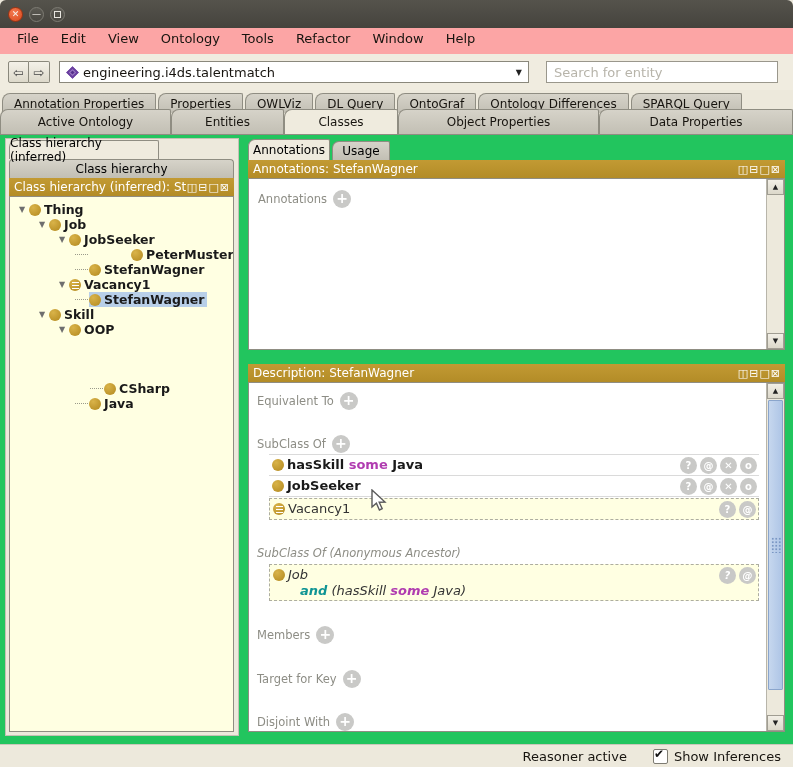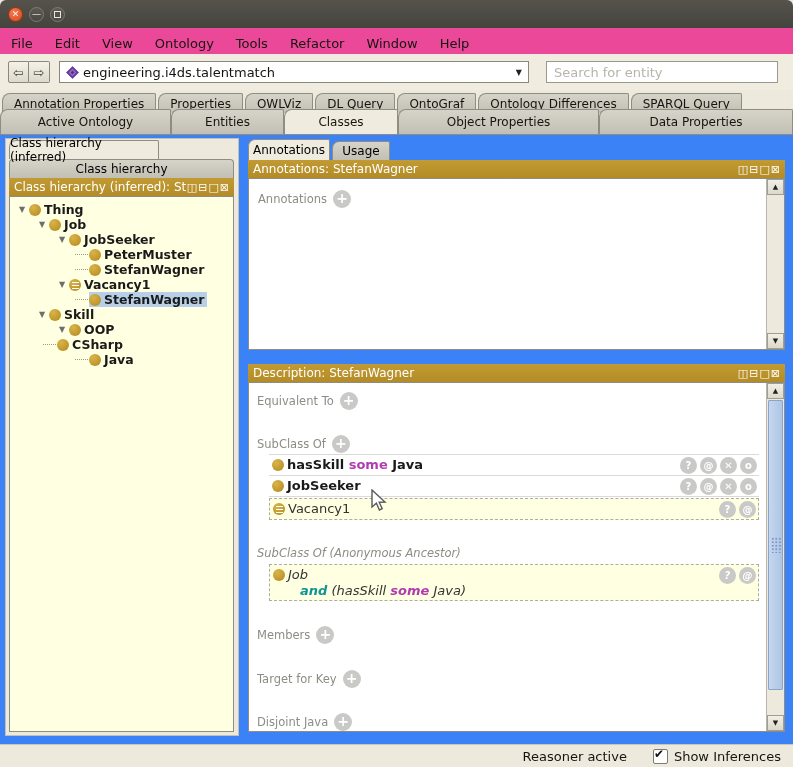--- a/index.html
+++ b/index.html
@@ -12,22 +12,22 @@
   #titlebar{position:absolute;left:0;top:0;width:793px;height:28px;
     background:linear-gradient(#55534c,#45433d);border-radius:6px 6px 0 0;
     display:flex;align-items:center;padding-left:8px;box-sizing:border-box;}
   .winbtn{width:15px;height:15px;border-radius:50%;margin-right:6px;
     display:flex;align-items:center;justify-content:center;
     font-size:9px;line-height:1;color:#f5f2ec;box-sizing:border-box;}
   .winbtn.close{background:radial-gradient(circle at 35% 30%,#f47950,#d9491c);border:1px solid #9e3312;font-weight:bold;}
   .winbtn.min,.winbtn.max{background:linear-gradient(#5c5a53,#4a4842);border:1px solid #7d7b73;}
   .winbtn.max .sq{width:5px;height:5px;border:1px solid #e8e6e0;}
   
-  #menubar{position:absolute;left:0;top:28px;width:793px;height:26px;background:#ec4899;
-    display:flex;align-items:flex-end;box-sizing:border-box;}
+  #menubar{position:absolute;left:0;top:28px;width:793px;height:26px;background:#fca5a5;
+    display:flex;align-items:flex-start;padding-left:6px;box-sizing:border-box;}
   .menu-item{font-size:13px;color:#17140f;padding:3px 11px;}
   
   #toolbar{position:absolute;left:0;top:54px;width:793px;height:36px;background:#F0ECE0;
     display:flex;align-items:center;box-sizing:border-box;}
   .navbtn{width:21px;height:22px;background:linear-gradient(#f4f1e8,#ddd9cb);
     border:1px solid #8a887c;display:flex;align-items:center;justify-content:center;
     font-size:13px;color:#444;box-sizing:border-box;}
   #back-btn{margin-left:8px;border-radius:2px 0 0 2px;}
   #fwd-btn{border-left:none;border-radius:0 2px 2px 0;}
   #ontology-combo{margin-left:9px;width:470px;height:22px;background:#fff;border:1px solid #8a887c;
@@ -42,21 +42,21 @@
   
   .tabrow{position:absolute;left:0;width:793px;display:flex;align-items:flex-end;}
   #tabs1{top:92px;height:21px;padding-left:2px;}
   #tabs2{top:113px;height:21px;}
   .tab{height:20px;background:linear-gradient(#d6d3c9,#c2bfb4);border:1px solid #8F8D82;border-bottom:none;
     border-radius:8px 2px 0 0;display:flex;align-items:center;justify-content:center;
     font-size:12px;color:#17140f;padding:0 11px;margin-right:2px;box-sizing:border-box;white-space:nowrap;}
   #tabs2 .tab{margin-right:0;padding:12px;}
   .tab.active{background:#EFEBDE;height:22px;z-index:5;position:relative;}
   
-  #main{position:absolute;left:0;top:134px;width:793px;height:610px;background:#3b82f6;
+  #main{position:absolute;left:0;top:134px;width:793px;height:610px;background:#22c55e;
     border-top:1px solid #8F8D82;box-sizing:border-box;}
   
   #left-panel{position:absolute;left:5px;top:3px;width:234px;height:598px;
     border:1px solid #c4c1b4;background:#EDE9DC;box-sizing:border-box;}
   .lp-tab{position:absolute;height:19px;background:#EFEBDE;border:1px solid #8F8D82;border-bottom:none;
     border-radius:7px 2px 0 0;font-size:12px;display:flex;align-items:center;justify-content:center;box-sizing:border-box;}
   #lp-tab-inferred{left:3px;top:1px;width:150px;z-index:2;}
   #lp-tab-asserted{left:3px;top:20px;width:225px;background:linear-gradient(#d6d3c9,#c2bfb4);border-radius:4px 4px 0 0;}
   .gold-header{background:linear-gradient(#C29A33,#B38C27);color:#fff;font-size:12px;
     display:flex;align-items:center;padding:0 5px;box-sizing:border-box;}
@@ -237,21 +237,21 @@
             <span>Job</span>
           </span>
         </div>
         <div class="tree-row" style="padding-left: 45px;">
           <span class="expander">▼</span>
           <span class="node">
             <span class="c-icon"></span>
             <span>JobSeeker</span>
           </span>
         </div>
-        <div class="tree-row" style="padding-left: 65px;">
+        <div class="tree-row" style="padding-left: 65px; gap: 42px;">
           <span class="stub"></span>
           <span class="node">
             <span class="c-icon"></span>
             <span>PeterMuster</span>
           </span>
         </div>
         <div class="tree-row" style="padding-left: 65px;">
           <span class="stub"></span>
           <span class="node">
             <span class="c-icon"></span>
@@ -279,21 +279,21 @@
             <span>Skill</span>
           </span>
         </div>
         <div class="tree-row" style="padding-left: 45px;">
           <span class="expander">▼</span>
           <span class="node">
             <span class="c-icon"></span>
             <span>OOP</span>
           </span>
         </div>
-        <div class="tree-row" style="padding-left: 33px;">
+        <div class="tree-row" style="padding-left: 80px; margin-top: 44px;">
           <span class="stub"></span>
           <span class="node">
             <span class="c-icon"></span>
             <span>CSharp</span>
           </span>
         </div>
         <div class="tree-row" style="padding-left: 65px;">
           <span class="stub"></span>
           <span class="node">
             <span class="c-icon"></span>
@@ -407,21 +407,21 @@
             </div>
           </div>
           <div class="d-section" style="margin-bottom: 23px;">
             <div class="sec-label">
               <span>Target for Key</span>
               <span class="plus">+</span>
             </div>
           </div>
           <div class="d-section" style="margin-bottom: 0px;">
             <div class="sec-label">
-              <span>Disjoint Java</span>
+              <span>Disjoint With</span>
               <span class="plus">+</span>
             </div>
           </div>
         </div>
       <div class="scroll">
         <div class="sb-btn sb-up">▲</div>
         <div class="sb-thumb" style="top:17px;height:288px;">
             <span class="grip"></span>
           </div>
         <div class="sb-btn sb-down">▼</div>

